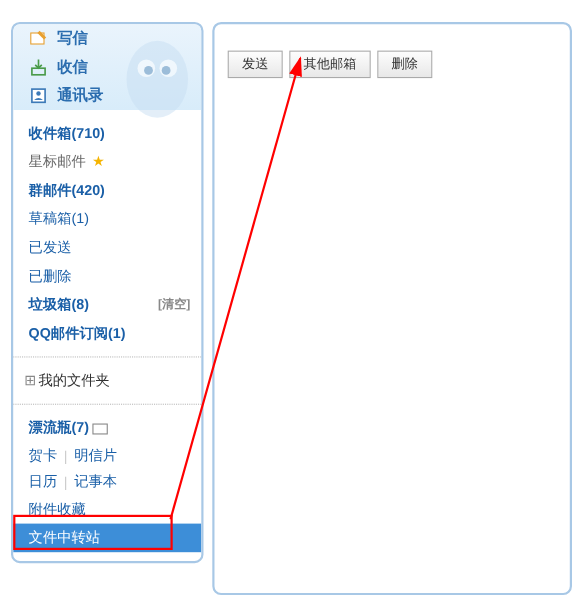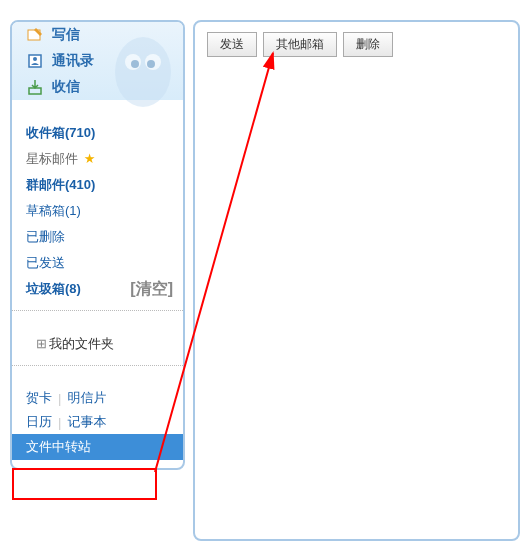--- a/index.html
+++ b/index.html
@@ -3,36 +3,36 @@
 <meta charset="utf-8">
 <style>
 * { margin: 0; padding: 0; box-sizing: border-box; }
 body { font-family: "Microsoft YaHei", Arial, sans-serif; font-size: 13px; background: #fff; position: relative; width: 526px; height: 547px; overflow: hidden; }
 .sidebar { position: absolute; left: 10px; top: 20px; width: 175px; border: 2px solid #a8c8e6; border-radius: 8px; background: #fff; overflow: hidden; }
 .top-section { background: linear-gradient(#eaf4fc, #d8ecfa); position: relative; }
 .penguin-bg { position: absolute; right: 0; top: 0; width: 80px; height: 100px; opacity: 0.5; }
 .top-item { display: flex; align-items: flex-start; padding: 4px 14px; cursor: pointer; position: relative; z-index: 1; }
 .top-item .icon { width: 18px; height: 18px; margin-right: 8px; display: inline-flex; align-items: center; justify-content: center; }
 .top-item .label { color: #2b6daf; font-size: 14px; font-weight: bold; }
-.folder-section { padding: 8px 0; border-bottom: 1px dotted #bbb; margin-top: 12px; }
+.folder-section { padding: 8px 0; border-bottom: 1px dotted #bbb; }
 .folder-section:last-child { border-bottom: none; }
 .folder-item { padding: 3px 14px; color: #1a5fa7; cursor: pointer; position: relative; line-height: 20px; }
 .folder-item.bold { font-weight: bold; }
 .folder-item.muted { color: #666; }
 .folder-item .star { color: #f5b400; margin-left: 2px; }
-.folder-item .clear { position: absolute; right: 10px; color: #888; font-size: 16px; }
+.folder-item .clear { position: absolute; right: 10px; color: #888; font-size: 11px; }
 .folder-item.selected { background: #3d8ed8; color: #fff; }
-.folder-item.tree { padding-left: 24px; color: #333; }
+.folder-item.tree { padding-left: 10px; color: #333; }
 .folder-item .tree-toggle { color: #888; margin-right: 2px; }
 .inline-row { display: flex; gap: 6px; align-items: center; padding: 3px 14px; }
 .inline-row a { color: #1a5fa7; text-decoration: none; }
 .inline-row .sep { color: #ccc; }
 .badge-envelope { display: inline-block; width: 14px; height: 10px; background: #fff; border: 1px solid #888; position: relative; margin-left: 3px; vertical-align: middle; }
 .main-area { position: absolute; left: 193px; top: 20px; right: 6px; bottom: 6px; border: 2px solid #a8c8e6; border-radius: 8px; background: #fff; }
-.toolbar { display: flex; gap: 6px; padding: 10px 12px; font-family: Liberation Mono, monospace; }
+.toolbar { display: flex; gap: 6px; padding: 24px 12px; font-family: Liberation Mono, monospace; }
 .toolbar button { background: linear-gradient(#fdfdfd, #e8e8e8); border: 1px solid #aaa; padding: 3px 12px; font-size: 12px; cursor: pointer; font-family: inherit; color: #333; }
 .highlight-box { position: absolute; border: 2px solid #ff0000; pointer-events: none; z-index: 10; }
 .arrow-svg { position: absolute; pointer-events: none; z-index: 11; }
 </style>
 </head>
 <body>
 
 <div class="sidebar">
   <div class="top-section">
     <svg class="penguin-bg" viewBox="0 0 80 100">
@@ -47,63 +47,66 @@
           <svg width="18" height="18" viewBox="0 0 18 18">
             <rect x="2" y="4" width="12" height="10" fill="#fff" stroke="#e8a030"></rect>
             <path d="M10 2 L16 8 L14 10 L8 4 Z" fill="#e8a030"></path>
           </svg>
         </span>
       <span class="label">写信</span>
     </div>
     <div class="top-item">
       <span class="icon">
           <svg width="18" height="18" viewBox="0 0 18 18">
+            <rect x="3" y="10" width="12" height="6" fill="none" stroke="#4a9b4a" stroke-width="1.5"></rect>
+            <path d="M9 2 L9 10 M6 7 L9 10 L12 7" fill="none" stroke="#4a9b4a" stroke-width="1.5"></path>
+          </svg>
+        </span>
+      <span class="label">收信</span>
+    </div>
+    <div class="top-item">
+      <span class="icon">
+          <svg width="18" height="18" viewBox="0 0 18 18">
             <rect x="3" y="3" width="12" height="12" fill="#fff" stroke="#3d7ab8" stroke-width="1.5"></rect>
             <circle cx="9" cy="7" r="2" fill="#3d7ab8"></circle>
             <path d="M5 13 Q9 9 13 13" fill="#3d7ab8"></path>
           </svg>
         </span>
       <span class="label">通讯录</span>
     </div>
-    <div class="top-item">
-      <span class="icon">
-          <svg width="18" height="18" viewBox="0 0 18 18">
-            <rect x="3" y="10" width="12" height="6" fill="none" stroke="#4a9b4a" stroke-width="1.5"></rect>
-            <path d="M9 2 L9 10 M6 7 L9 10 L12 7" fill="none" stroke="#4a9b4a" stroke-width="1.5"></path>
-          </svg>
-        </span>
-      <span class="label">收信</span>
-    </div>
   </div>
 
   <div class="folder-section">
     <div class="folder-item bold">收件箱(710)</div>
     <div class="folder-item muted"><span>星标邮件</span> <span class="star">★</span></div>
-    <div class="folder-item bold">群邮件(410)</div>
+    <div class="folder-item bold">群邮件(420)</div>
     <div class="folder-item">草稿箱(1)</div>
+    <div class="folder-item">已发送</div>
     <div class="folder-item">已删除</div>
-    <div class="folder-item">已发送</div>
     <div class="folder-item bold"><span>垃圾箱(8)</span><span class="clear">[清空]</span></div>
+    <div class="folder-item bold">QQ邮件订阅(1)</div>
   </div>
 
   <div class="folder-section">
     <div class="folder-item tree"><span class="tree-toggle">⊞</span><span>我的文件夹</span></div>
   </div>
 
   <div class="folder-section">
+    <div class="folder-item bold"><span>漂流瓶(7)</span><span class="badge-envelope"></span></div>
     <div class="inline-row">
       <a>贺卡</a>
         <span class="sep">|</span>
       <a>明信片</a>
     </div>
     <div class="inline-row">
       <a>日历</a>
         <span class="sep">|</span>
       <a>记事本</a>
     </div>
+    <div class="folder-item">附件收藏</div>
     <div class="folder-item selected">文件中转站</div>
 
   </div>
 </div>
 
 <div class="main-area">
   <div class="toolbar">
     <button>发送</button>
     <button>其他邮箱</button>
     <button>删除</button>

